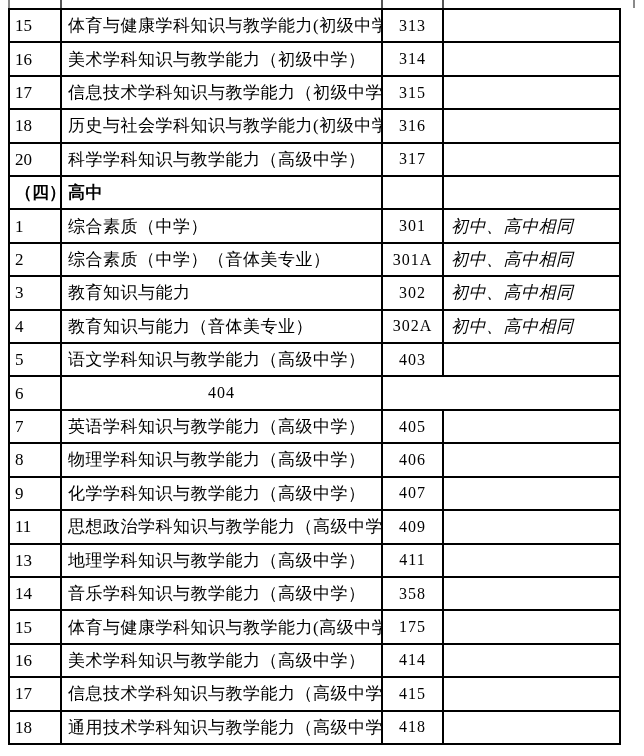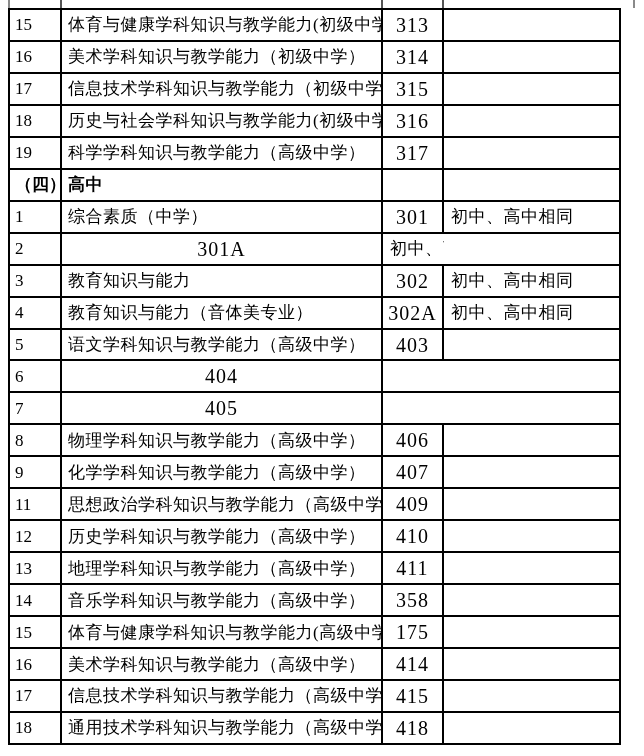--- a/index.html
+++ b/index.html
@@ -45,22 +45,22 @@
     display:flex; align-items:center;
     box-sizing:border-box;
     font-size:17px;
     line-height:1;
     white-space:nowrap;
     overflow:hidden;
   }
   .cell:last-child { border-right:none; }
   .c-no   { padding-left:5px; }
   .c-subj { padding-left:6px; letter-spacing:0.5px; }
-  .c-code { justify-content:center; font-size:20px; letter-spacing:1px; }
-  .c-note { padding-left:7px; letter-spacing:0.5px; }
+  .c-code { justify-content:center; font-size:16px; letter-spacing:1px; }
+  .c-note { padding-left:7px; letter-spacing:0.5px;font-style:italic; }
   .section-row .cell { font-weight:bold; }
 </style>
 </head>
 <body>
 
 <div class="stub">
   <div></div>
   <div></div>
   <div></div>
   <div></div>
@@ -85,39 +85,40 @@
     <div class="cell c-code">315</div>
     <div class="cell c-note"></div>
   </div>
     <div class="row">
     <div class="cell c-no">18</div>
     <div class="cell c-subj">历史与社会学科知识与教学能力(初级中学)</div>
     <div class="cell c-code">316</div>
     <div class="cell c-note"></div>
   </div>
     <div class="row">
-    <div class="cell c-no">19</div>
+    <div class="cell c-no">20</div>
     <div class="cell c-subj">科学学科知识与教学能力（高级中学）</div>
     <div class="cell c-code">317</div>
     <div class="cell c-note"></div>
   </div>
     <div class="row section-row">
     <div class="cell c-no">（四）</div>
     <div class="cell c-subj">高中</div>
     <div class="cell c-code"></div>
     <div class="cell c-note"></div>
   </div>
     <div class="row">
     <div class="cell c-no">1</div>
     <div class="cell c-subj">综合素质（中学）</div>
     <div class="cell c-code">301</div>
     <div class="cell c-note">初中、高中相同</div>
   </div>
     <div class="row">
     <div class="cell c-no">2</div>
+    <div class="cell c-subj">综合素质（中学）（音体美专业）</div>
     <div class="cell c-code">301A</div>
     <div class="cell c-note">初中、高中相同</div>
   </div>
     <div class="row">
     <div class="cell c-no">3</div>
     <div class="cell c-subj">教育知识与能力</div>
     <div class="cell c-code">302</div>
     <div class="cell c-note">初中、高中相同</div>
   </div>
     <div class="row">
@@ -132,20 +133,21 @@
     <div class="cell c-code">403</div>
     <div class="cell c-note"></div>
   </div>
     <div class="row">
     <div class="cell c-no">6</div>
     <div class="cell c-code">404</div>
     <div class="cell c-note"></div>
   </div>
     <div class="row">
     <div class="cell c-no">7</div>
+    <div class="cell c-subj">英语学科知识与教学能力（高级中学）</div>
     <div class="cell c-code">405</div>
     <div class="cell c-note"></div>
   </div>
     <div class="row">
     <div class="cell c-no">8</div>
     <div class="cell c-subj">物理学科知识与教学能力（高级中学）</div>
     <div class="cell c-code">406</div>
     <div class="cell c-note"></div>
   </div>
     <div class="row">
@@ -154,26 +156,20 @@
     <div class="cell c-code">407</div>
     <div class="cell c-note"></div>
   </div>
     <div class="row">
     <div class="cell c-no">11</div>
     <div class="cell c-subj">思想政治学科知识与教学能力（高级中学）</div>
     <div class="cell c-code">409</div>
     <div class="cell c-note"></div>
   </div>
     <div class="row">
-    <div class="cell c-no">12</div>
-    <div class="cell c-subj">历史学科知识与教学能力（高级中学）</div>
-    <div class="cell c-code">410</div>
-    <div class="cell c-note"></div>
-  </div>
-    <div class="row">
     <div class="cell c-no">13</div>
     <div class="cell c-subj">地理学科知识与教学能力（高级中学）</div>
     <div class="cell c-code">411</div>
     <div class="cell c-note"></div>
   </div>
     <div class="row">
     <div class="cell c-no">14</div>
     <div class="cell c-subj">音乐学科知识与教学能力（高级中学）</div>
     <div class="cell c-code">358</div>
     <div class="cell c-note"></div>

